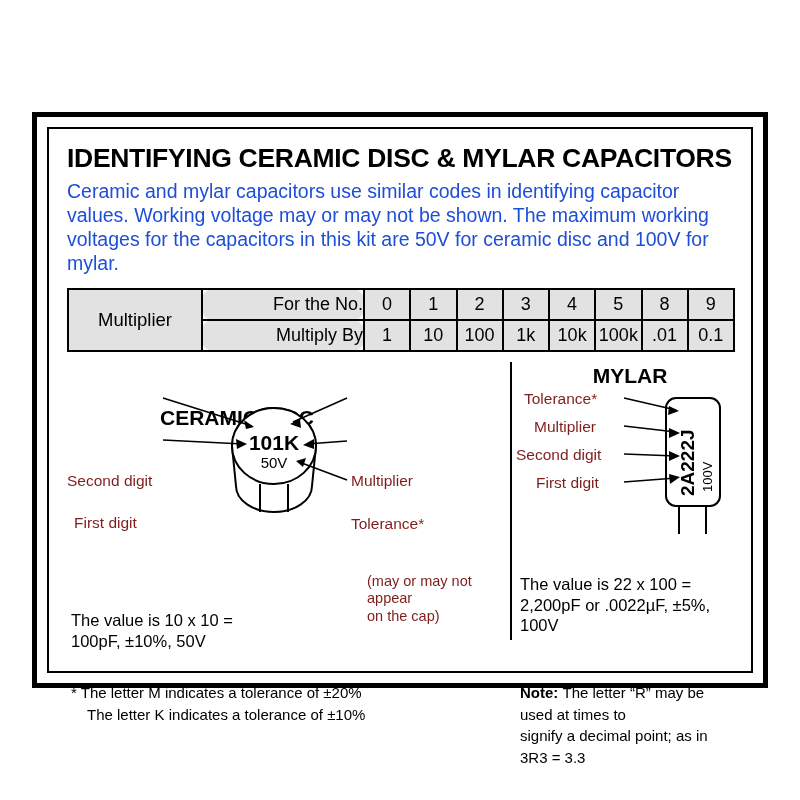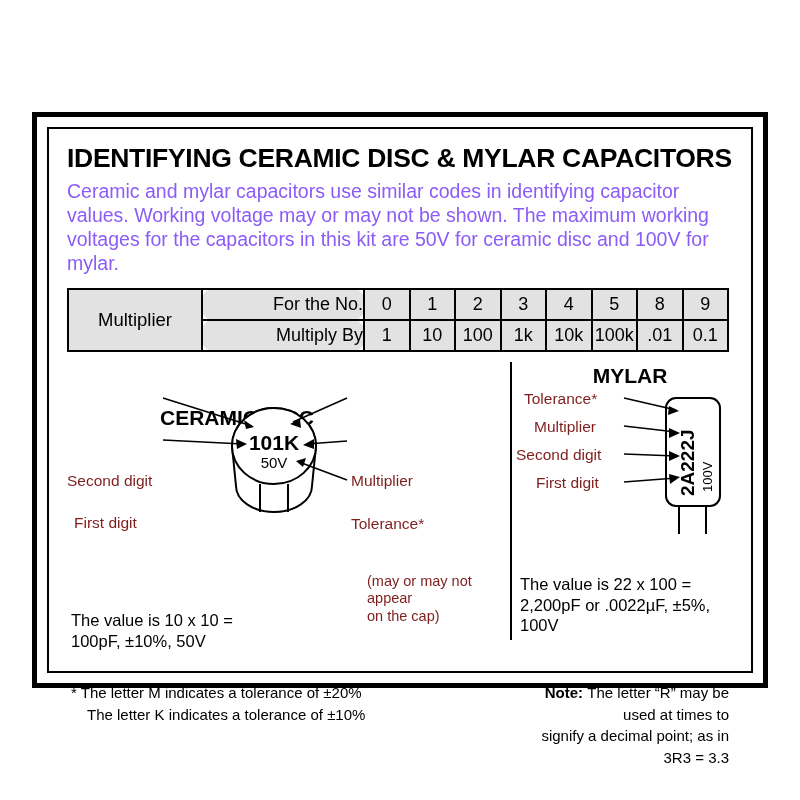--- a/index.html
+++ b/index.html
@@ -22,36 +22,36 @@
     box-sizing: border-box;
   }
   #card-inner {
     position: absolute;
     left: 10px;
     top: 10px;
     right: 10px;
     bottom: 10px;
     border: 2px solid #000000;
     box-sizing: border-box;
-    padding: 14px 22px 10px 18px;
+    padding: 14px 16px 10px 18px;
   }
 
   #title {
     font-size: 26.5px;
     font-weight: bold;
     letter-spacing: -0.3px;
     color: #000;
     white-space: nowrap;
     margin: 0 0 6px 0;
   }
 
   #intro {
     font-size: 19.5px;
     line-height: 1.23;
-    color: #8b5cf6;
+    color: #1d4ed8;
     margin: 0 0 12px 0;
   }
 
   
   #mult-table {
     border-collapse: collapse;
     width: 100%;
     table-layout: fixed;
     margin-bottom: 10px;
   }
@@ -237,19 +237,19 @@
         </svg>
 
         <div class="lbl" style="left:8px; top:28px;">Tolerance*</div>
         <div class="lbl" style="left:18px; top:56px;">Multiplier</div>
         <div class="lbl" style="left:0px; top:84px;">Second digit</div>
         <div class="lbl" style="left:20px; top:112px;">First digit</div>
 
         <div class="value-text" style="left:4px; top:212px;">The value is 22 x 100 =
 2,200pF or .0022µF, ±5%, 100V</div>
 
-        <div class="note-text" style="left:4px; top:300px;text-align:right;"><b>Note:  </b><span style="white-space:pre-line;">The letter “R” may be used at times to
+        <div class="note-text" style="left:4px; top:300px;"><b>Note:  </b><span style="white-space:pre-line;">The letter “R” may be used at times to
 signify a decimal point; as in 3R3 = 3.3</span></div>
       </div>
 
     </div>
   </div>
 </div>
 
 </body></html>

